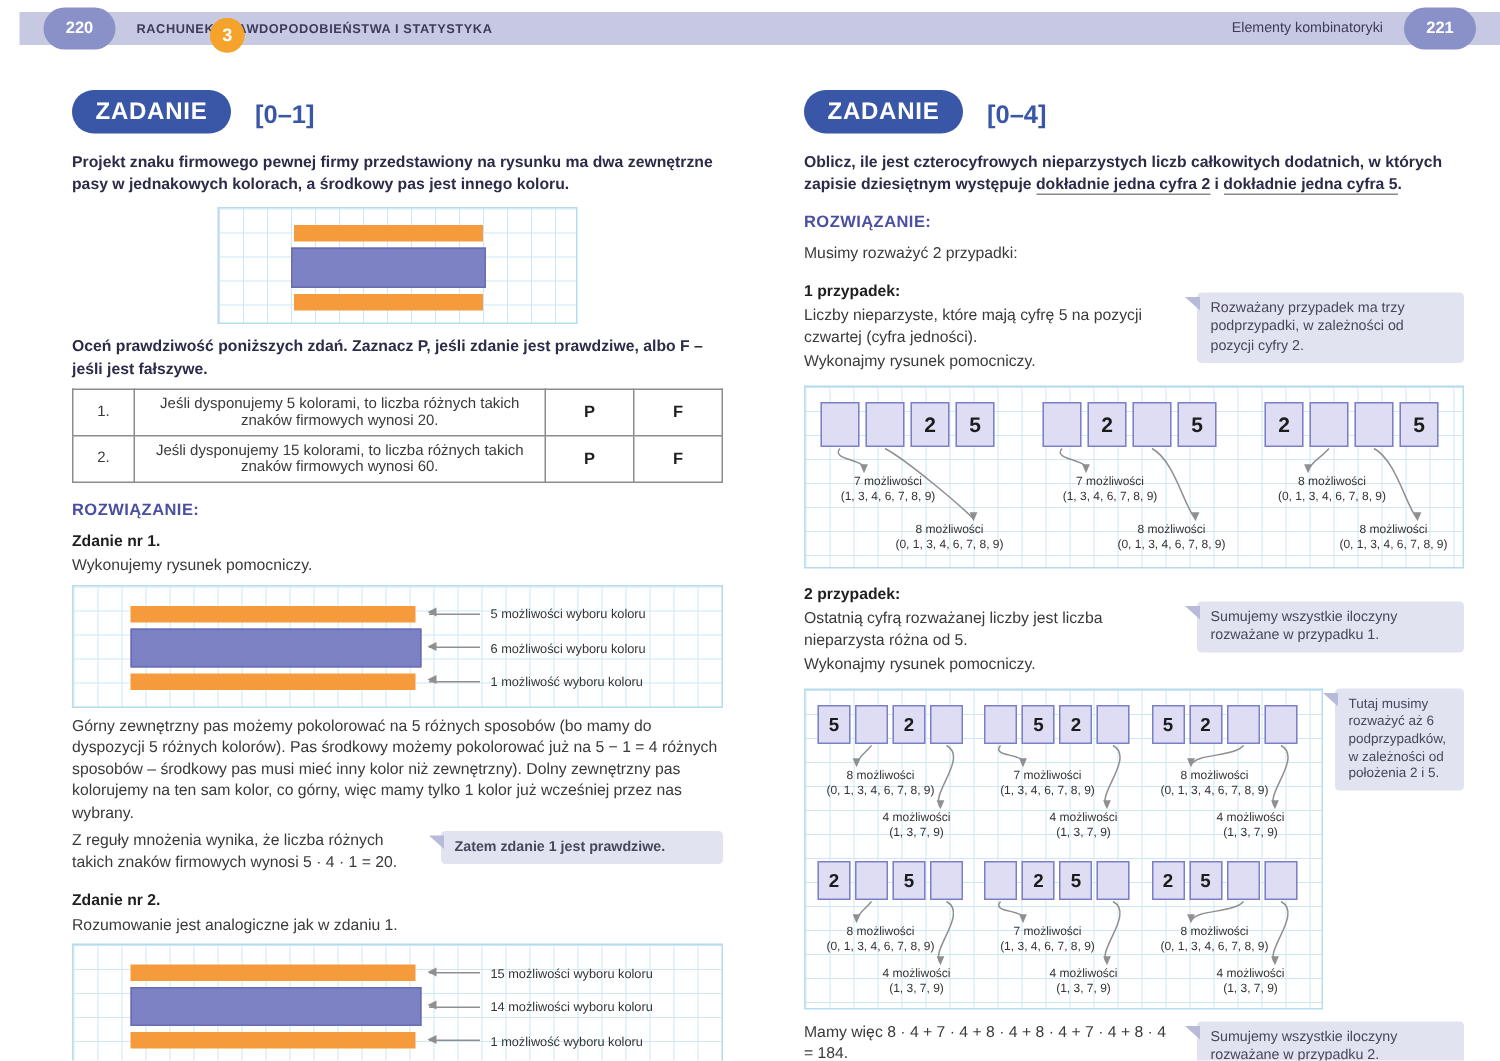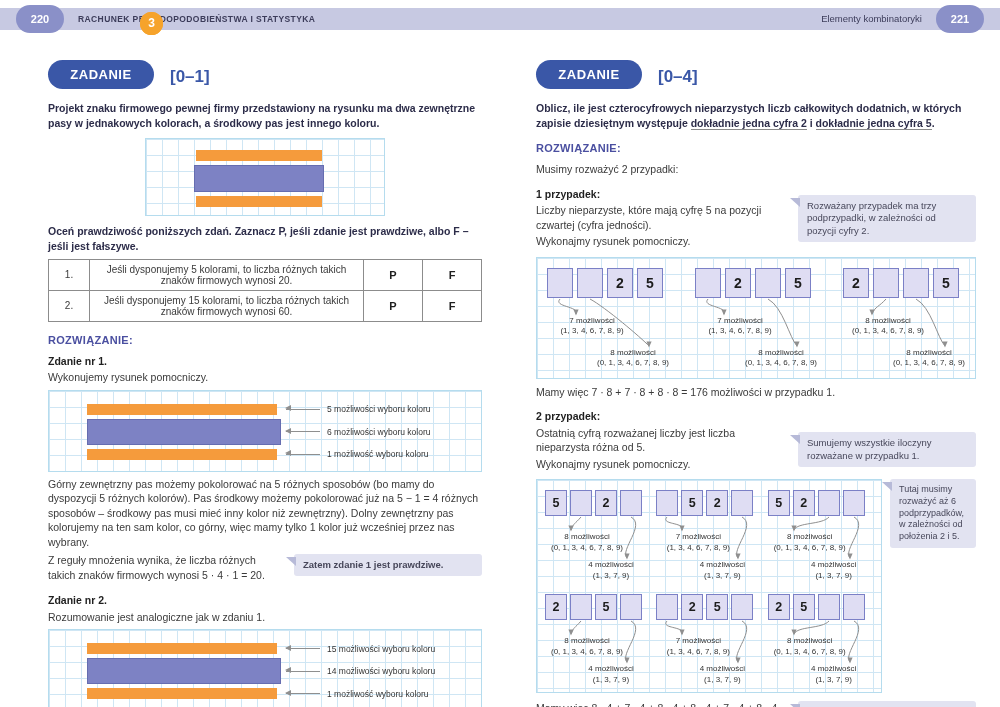--- a/index.html
+++ b/index.html
@@ -2,38 +2,38 @@
 <html><head>
 <meta charset="utf-8">
 <style>
   html,body { margin:0; padding:0; }
   body {
     width:1000px; height:707px; position:relative; overflow:hidden;
     background:#ffffff; color:#3a3a3a;
     font-family:"Liberation Sans", sans-serif; font-size:10.5px;
   }
   
-  .strip { position:absolute; top:8px; left:0; right:0; height:22px; background:#c7c9e2; }
+  .strip { position:absolute; top:8px; left:13px; right:0; height:22px; background:#c7c9e2; }
   .blob { position:absolute; top:-3px; width:48px; height:28px; background:#8a90c8; border-radius:14px;
           color:#fff; font-weight:bold; font-size:11px; text-align:center; line-height:28px; }
   .blob.bleft { left:16px; } .blob.bright { right:16px; }
   .ltitle { position:absolute; left:78px; top:0; line-height:22px; font-size:8.5px; font-weight:bold;
             color:#3c3c5a; letter-spacing:.4px; }
   .rtitle { position:absolute; right:78px; top:0; line-height:22px; font-size:9.5px; color:#3c3c5a; }
 
   
   .pages { position:absolute; top:30px; left:0; width:1000px; display:flex; }
   .page { width:500px; box-sizing:border-box; }
   .page.pleft  { padding:30px 18px 0 48px; }
   .page.pright { padding:30px 24px 0 36px; }
 
   
   .badge-row { display:flex; align-items:flex-end; gap:16px; margin-bottom:12px; }
   .badge { position:relative; width:106px; height:29px; background:#3a57a7; border-radius:15px;
-           color:#fff; font-weight:bold; font-size:13px; text-align:center; line-height:29px; letter-spacing:.5px; }
+           color:#fff; font-weight:bold; font-size:16px; text-align:center; line-height:29px; letter-spacing:.5px; }
   .badge-num { position:absolute; right:-10px; top:-9px; width:23px; height:23px; background:#f6a32b;
                border-radius:50%; color:#fff; font-weight:bold; font-size:12px; line-height:23px; text-align:center; }
   .points { color:#3a57a7; font-weight:bold; font-size:17px; padding-bottom:2px; }
 
   .intro { font-weight:bold; color:#2c2c49; line-height:1.4; margin:0; }
   .uline { border-bottom:1.2px solid #8a8a8a; padding-bottom:.5px; }
 
   .txt { line-height:1.38; margin:2px 0; }
   .bold-h { font-weight:bold; color:#1f1f1f; }
   .sol-h { color:#4a4fa0; font-weight:bold; font-size:11px; margin:12px 0 8px; letter-spacing:.3px; }
@@ -282,29 +282,28 @@
           </div>
       <svg class="arrows" width="138" height="106">
             <path d="M43,31 C36,39 32.5,38 29,46" fill="none" stroke="#8f8f8f" stroke-width="1"></path>
             <polygon points="26.4,41.5 31.6,41.5 29,47.5" fill="#8f8f8f"></polygon>
             <path d="M73,31 C88,39 94.5,70 102,78" fill="none" stroke="#8f8f8f" stroke-width="1"></path>
             <polygon points="99.4,73.5 104.6,73.5 102,79.5" fill="#8f8f8f"></polygon>
           </svg>
         </div>
     </div>
 
-    <p class="txt" style="margin-top:6px;">Mamy więc 7 · 8 + 7 · 8 + 8 · 8 = 176 możliwości w przypadku 1.</p>
 
     <div class="flexrow" style="margin-top:8px;">
       <div class="flexgrow">
         <div class="txt bold-h">2 przypadek:</div>
         <div class="txt">Ostatnią cyfrą rozważanej liczby jest liczba nieparzysta różna od 5.</div>
         <div class="txt">Wykonajmy rysunek pomocniczy.</div>
       </div>
-      <div class="note" style="margin-top:25px;">Sumujemy wszystkie iloczyny rozważane w przypadku 1.</div>
+      <div class="note" style="margin-top:14px;">Sumujemy wszystkie iloczyny rozważane w przypadku 1.</div>
     </div>
 
     <div class="case2wrap">
       <div class="dgrid case2 gridbg">
         <div class="subcase sm">
           <div class="cells">
             <span class="dcell">5</span>
             <span class="dcell"></span>
             <span class="dcell">2</span>
             <span class="dcell"></span>

